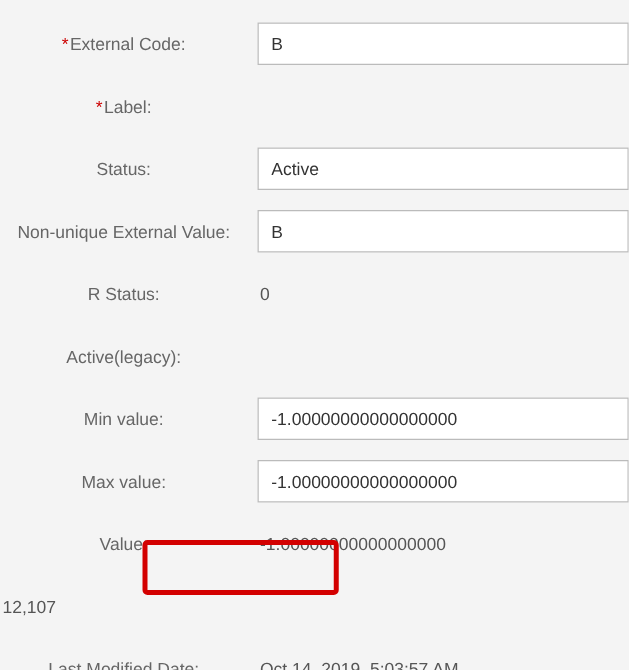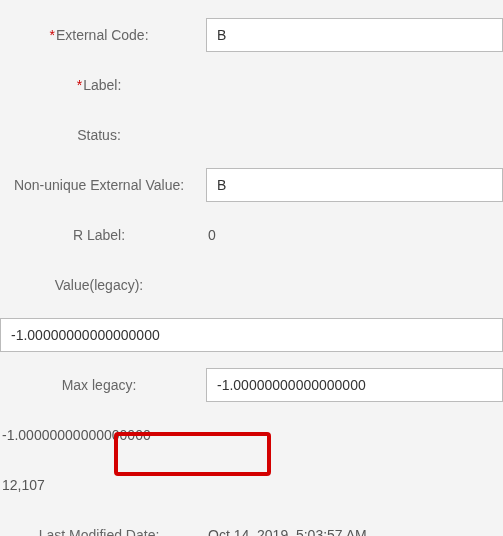--- a/index.html
+++ b/index.html
@@ -83,57 +83,62 @@
     </div>
 
     <div class="row">
       <div class="label-col">
         <span class="req">*</span><span>Label:</span>
       </div>
     </div>
 
     <div class="row">
       <div class="label-col">Status:</div>
+      <div class="value-col">
+        <input type="text" class="text-input" value="Active" style="">
+      </div>
     </div>
 
     <div class="row">
       <div class="label-col">Non-unique External Value:</div>
       <div class="value-col">
         <input type="text" class="text-input" value="B" style="">
       </div>
     </div>
 
     <div class="row">
-      <div class="label-col">R Label:</div>
+      <div class="label-col">R Status:</div>
       <div class="value-col">
         <span class="static-value">0</span>
       </div>
     </div>
 
     <div class="row">
-      <div class="label-col">Value(legacy):</div>
+      <div class="label-col">Active(legacy):</div>
       <div class="value-col">
         <span class="static-value"></span>
       </div>
     </div>
 
     <div class="row">
+      <div class="label-col">Min value:</div>
       <div class="value-col">
         <input type="text" class="text-input" value="-1.00000000000000000" style="">
       </div>
     </div>
 
     <div class="row">
-      <div class="label-col">Max legacy:</div>
+      <div class="label-col">Max value:</div>
       <div class="value-col">
         <input type="text" class="text-input" value="-1.00000000000000000" style="">
       </div>
     </div>
 
     <div class="row">
+      <div class="label-col">Value:</div>
       <div class="value-col">
         <span class="static-value">-1.00000000000000000</span>
       </div>
     </div>
 
     <div class="row">
       <div class="value-col">
         <span class="static-value">12,107</span>
       </div>
     </div>

